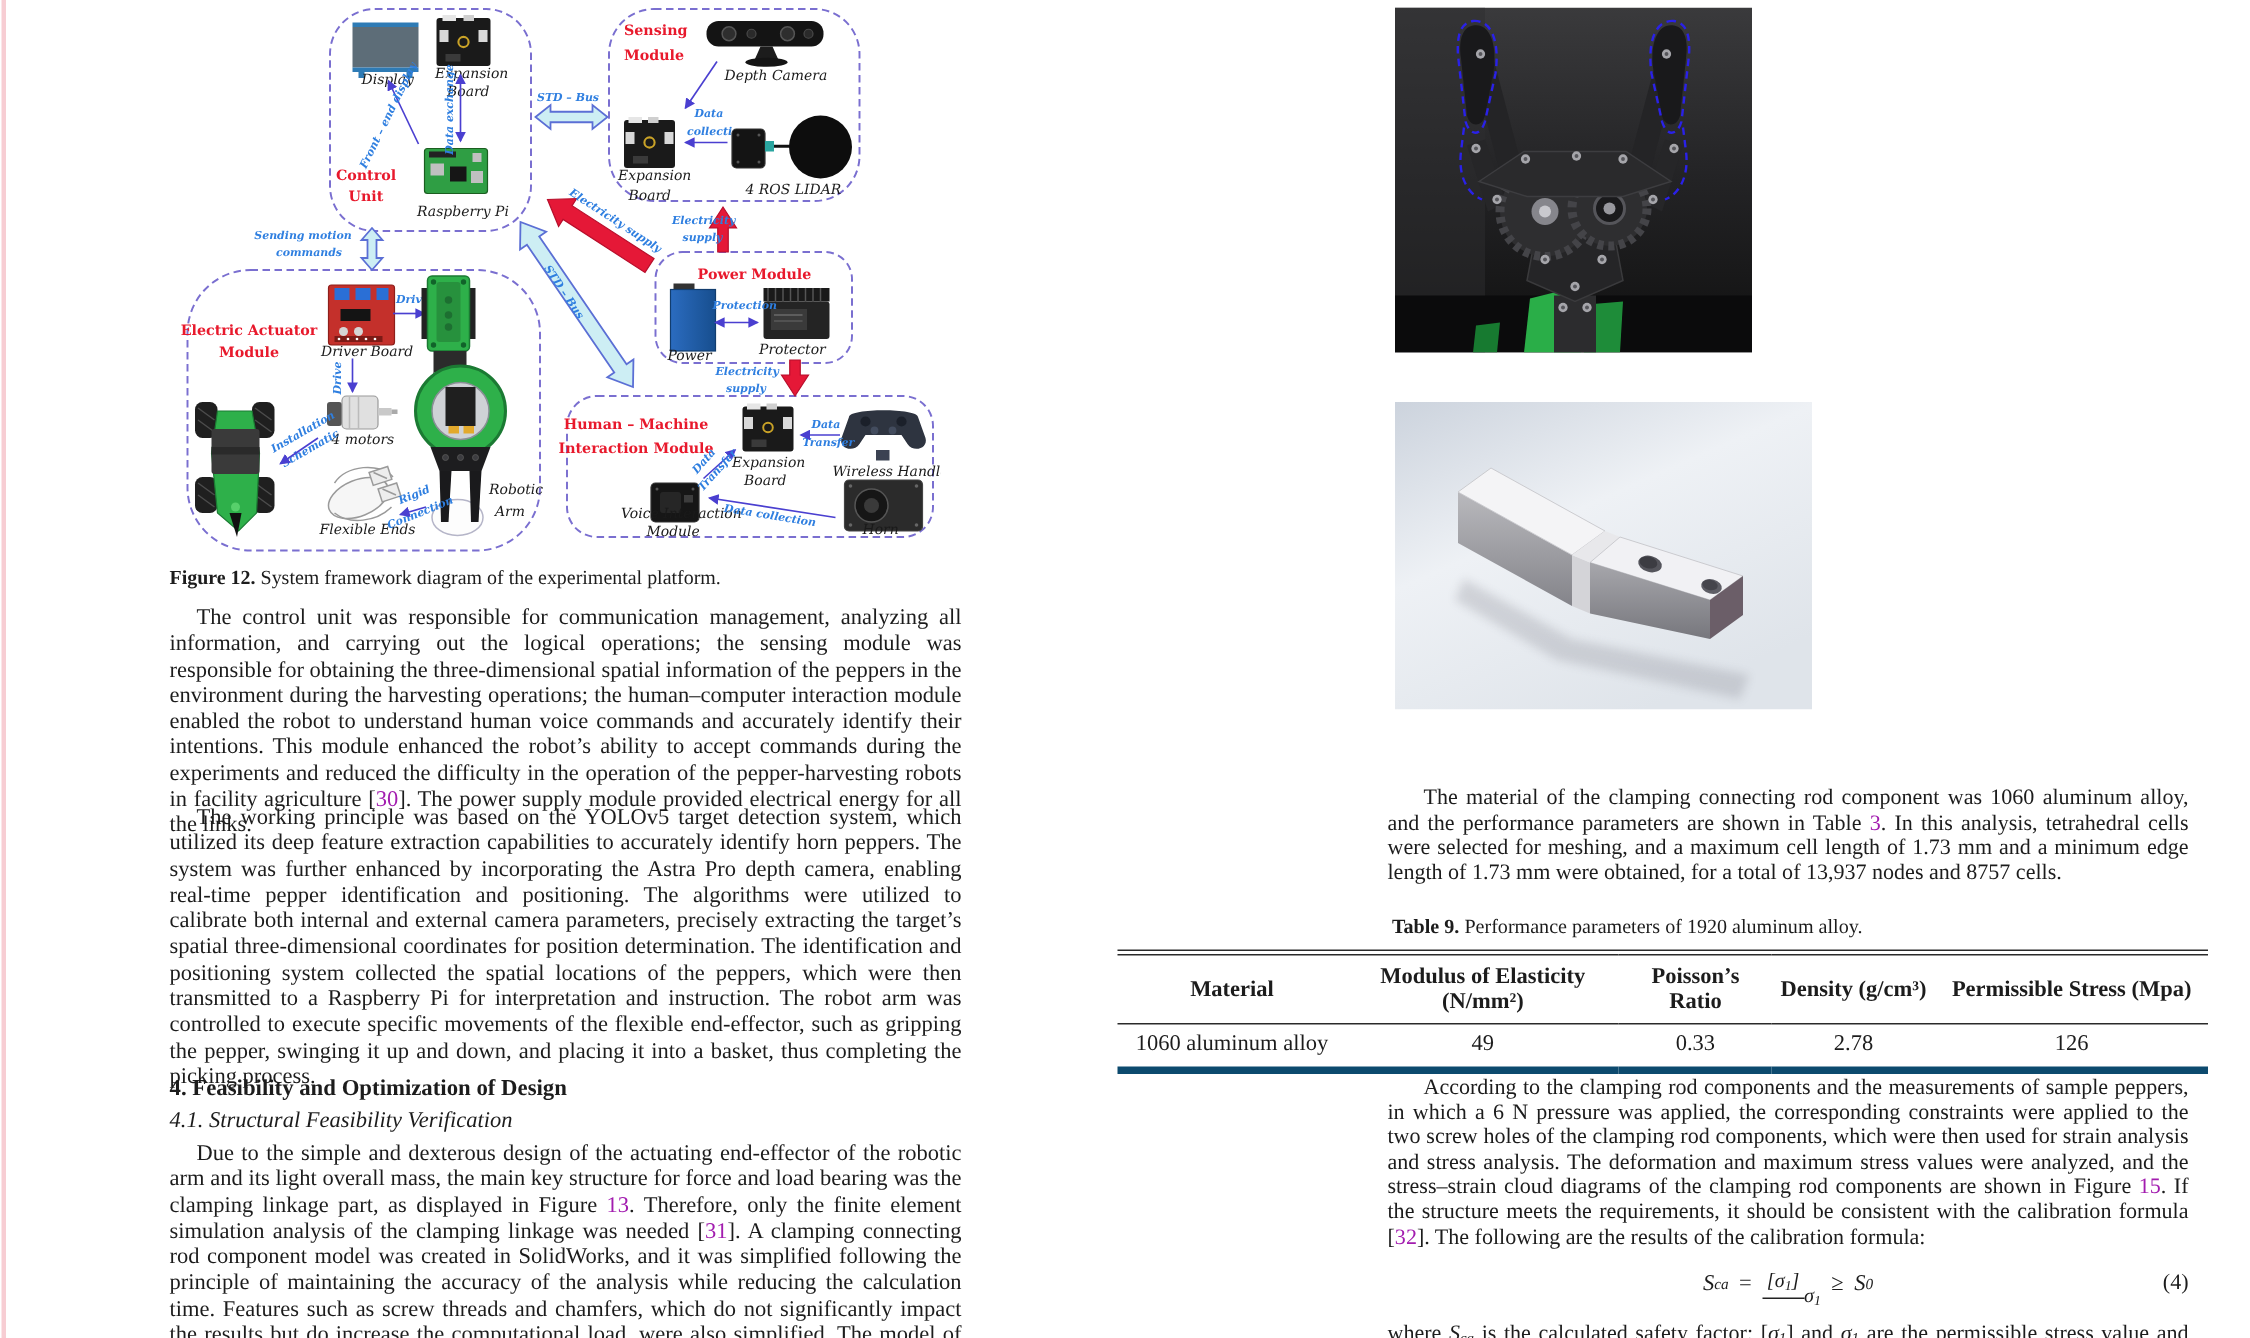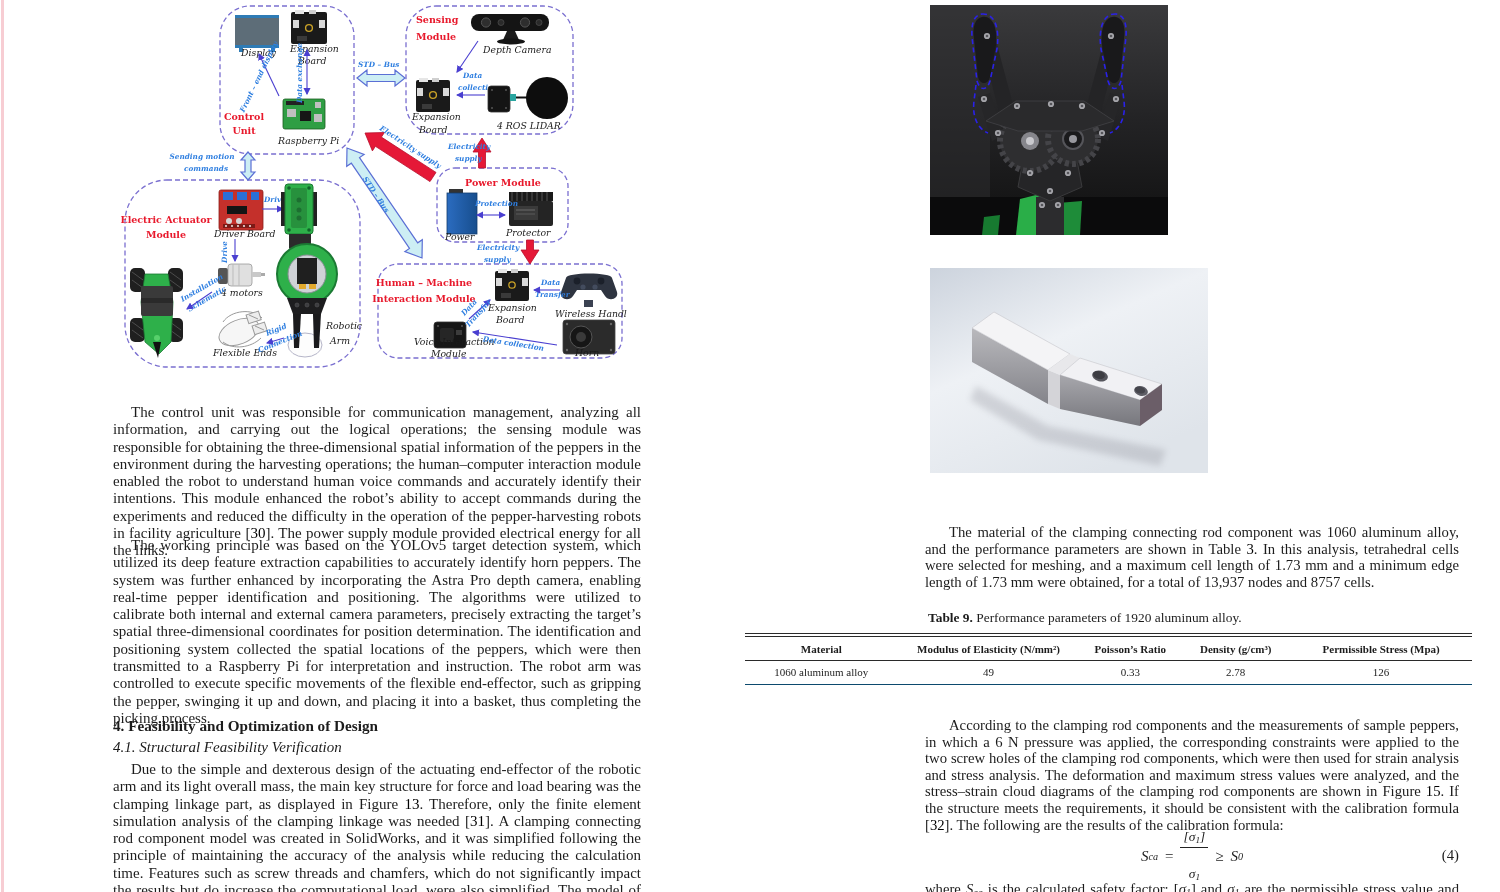--- a/index.html
+++ b/index.html
@@ -12,41 +12,41 @@
   .page-left { left:0; width:688px; }
   .page-right { left:706px; width:794px; }
 
   
   .para { position:absolute; text-align:justify; }
   .lp-body { left:113px; width:528px; font-size:15px; line-height:17.3px; }
   .lp-body .seg-first, .indent-l { text-indent:18px; }
   .rp-body { left:219px; width:534px; font-size:14.7px; line-height:16.6px; }
   .caption { position:absolute; font-size:13.3px; line-height:16px; }
   .cap-label { font-weight:bold; }
-  .seg-ref { color:#000000; }
+  .seg-ref { color:#a21caf; }
   .seg-sub, sub.seg-sub { font-size:0.68em; vertical-align:-0.22em; font-style:italic; }
   .h2 { position:absolute; font-weight:bold; font-size:15.2px; }
   .h3 { position:absolute; font-style:italic; font-size:15px; }
   .cut-justify { text-align-last:justify; }
 
   
   .tbl-wrap { position:absolute; left:39px; top:633px; width:727px;
     border-top:1px solid #2a2a2a; padding-top:2px; }
   .tbl-wrap table { width:100%; border-collapse:collapse; border-top:1px solid #2a2a2a;
-    border-bottom:1px solid #0c4a6e; font-size:11px; }
+    border-bottom:5px solid #0c4a6e; font-size:15px; }
   .tbl-wrap th { font-weight:bold; text-align:center; padding:6px 4px 5px;
     border-bottom:1px solid #2a2a2a; }
   .tbl-wrap td { text-align:center; padding:5px 4px 6px;margin-top:48px; }
 
   
   .equation { position:absolute; left:219px; top:836px; width:534px; height:40px;
     display:flex; align-items:center; justify-content:center; font-size:15px; }
   .eq-body { display:inline-flex; align-items:center; font-style:italic; }
   .eq-rel { margin:0 7px; font-style:normal; }
-  .frac { display:inline-flex; flex-direction:column; align-items:center;
+  .frac { display:inline-flex; flex-direction:row; align-items:center;
     font-size:13.5px; line-height:1.2; }
   .frac .num { border-bottom:1px solid #222; padding:0 3px 1px; }
   .frac .den { padding-top:18px; }
   .eq-number { position:absolute; right:0; top:11px; font-size:14.7px; }
 </style>
 </head>
 <body>
 
 <div class="viewer">
   <div class="edge-line"></div>
@@ -343,20 +343,23 @@
         <circle cx="456" cy="322" r="1.2" fill="#666"></circle>
           <circle cx="500" cy="322" r="1.2" fill="#666"></circle>
         <circle cx="456" cy="348" r="1.2" fill="#666"></circle>
           <circle cx="500" cy="348" r="1.2" fill="#666"></circle>
       </g>
       <text class="ilbl" x="464" y="354">Horn</text>
       <line class="thin" x1="446" y1="343" x2="362" y2="330" marker-end="url(#ab)"></line>
       <text class="blbl" x="402" y="344" text-anchor="middle" transform="rotate(9 402 344)">Data collection</text>
     </svg>
 
+    <div class="caption" style="left:113px; top:377px; width:528px;">
+      <span class="cap-label">Figure 12.</span><span> System framework diagram of the experimental platform.</span>
+    </div>
 
     <p class="para lp-body indent-l" style="top:404px; margin:0;"><span>The control unit was responsible for communication management, analyzing all information, and carrying out the logical operations; the sensing module was responsible for obtaining the three-dimensional spatial information of the peppers in the environment during the harvesting operations; the human–computer interaction module enabled the robot to understand human voice commands and accurately identify their intentions. This module enhanced the robot’s ability to accept commands during the experiments and reduced the difficulty in the operation of the pepper-harvesting robots in facility agriculture [</span><span class="seg-ref">30</span><span>]. The power supply module provided electrical energy for all the links.</span></p>
 
     <p class="para lp-body indent-l" style="top:537px; margin:0;"><span>The working principle was based on the YOLOv5 target detection system, which utilized its deep feature extraction capabilities to accurately identify horn peppers. The system was further enhanced by incorporating the Astra Pro depth camera, enabling real-time pepper identification and positioning. The algorithms were utilized to calibrate both internal and external camera parameters, precisely extracting the target’s spatial three-dimensional coordinates for position determination. The identification and positioning system collected the spatial locations of the peppers, which were then transmitted to a Raspberry Pi for interpretation and instruction. The robot arm was controlled to execute specific movements of the flexible end-effector, such as gripping the pepper, swinging it up and down, and placing it into a basket, thus completing the picking process.</span></p>
 
     <div class="h2" style="left:113px; top:717px; width:528px;">4. Feasibility and Optimization of Design</div>
     <div class="h3" style="left:113px; top:739px; width:528px;">4.1. Structural Feasibility Verification</div>
 
     <p class="para lp-body indent-l cut-justify" style="top:761px; margin:0;"><span>Due to the simple and dexterous design of the actuating end-effector of the robotic arm and its light overall mass, the main key structure for force and load bearing was the clamping linkage part, as displayed in Figure </span><span class="seg-ref">13</span><span>. Therefore, only the finite element simulation analysis of the clamping linkage was needed [</span><span class="seg-ref">31</span><span>]. A clamping connecting rod component model was created in SolidWorks, and it was simplified following the principle of maintaining the accuracy of the analysis while reducing the calculation time. Features such as screw threads and chamfers, which do not significantly impact the results but do increase the computational load, were also simplified. The model of the clamping</span></p>
   </div>

